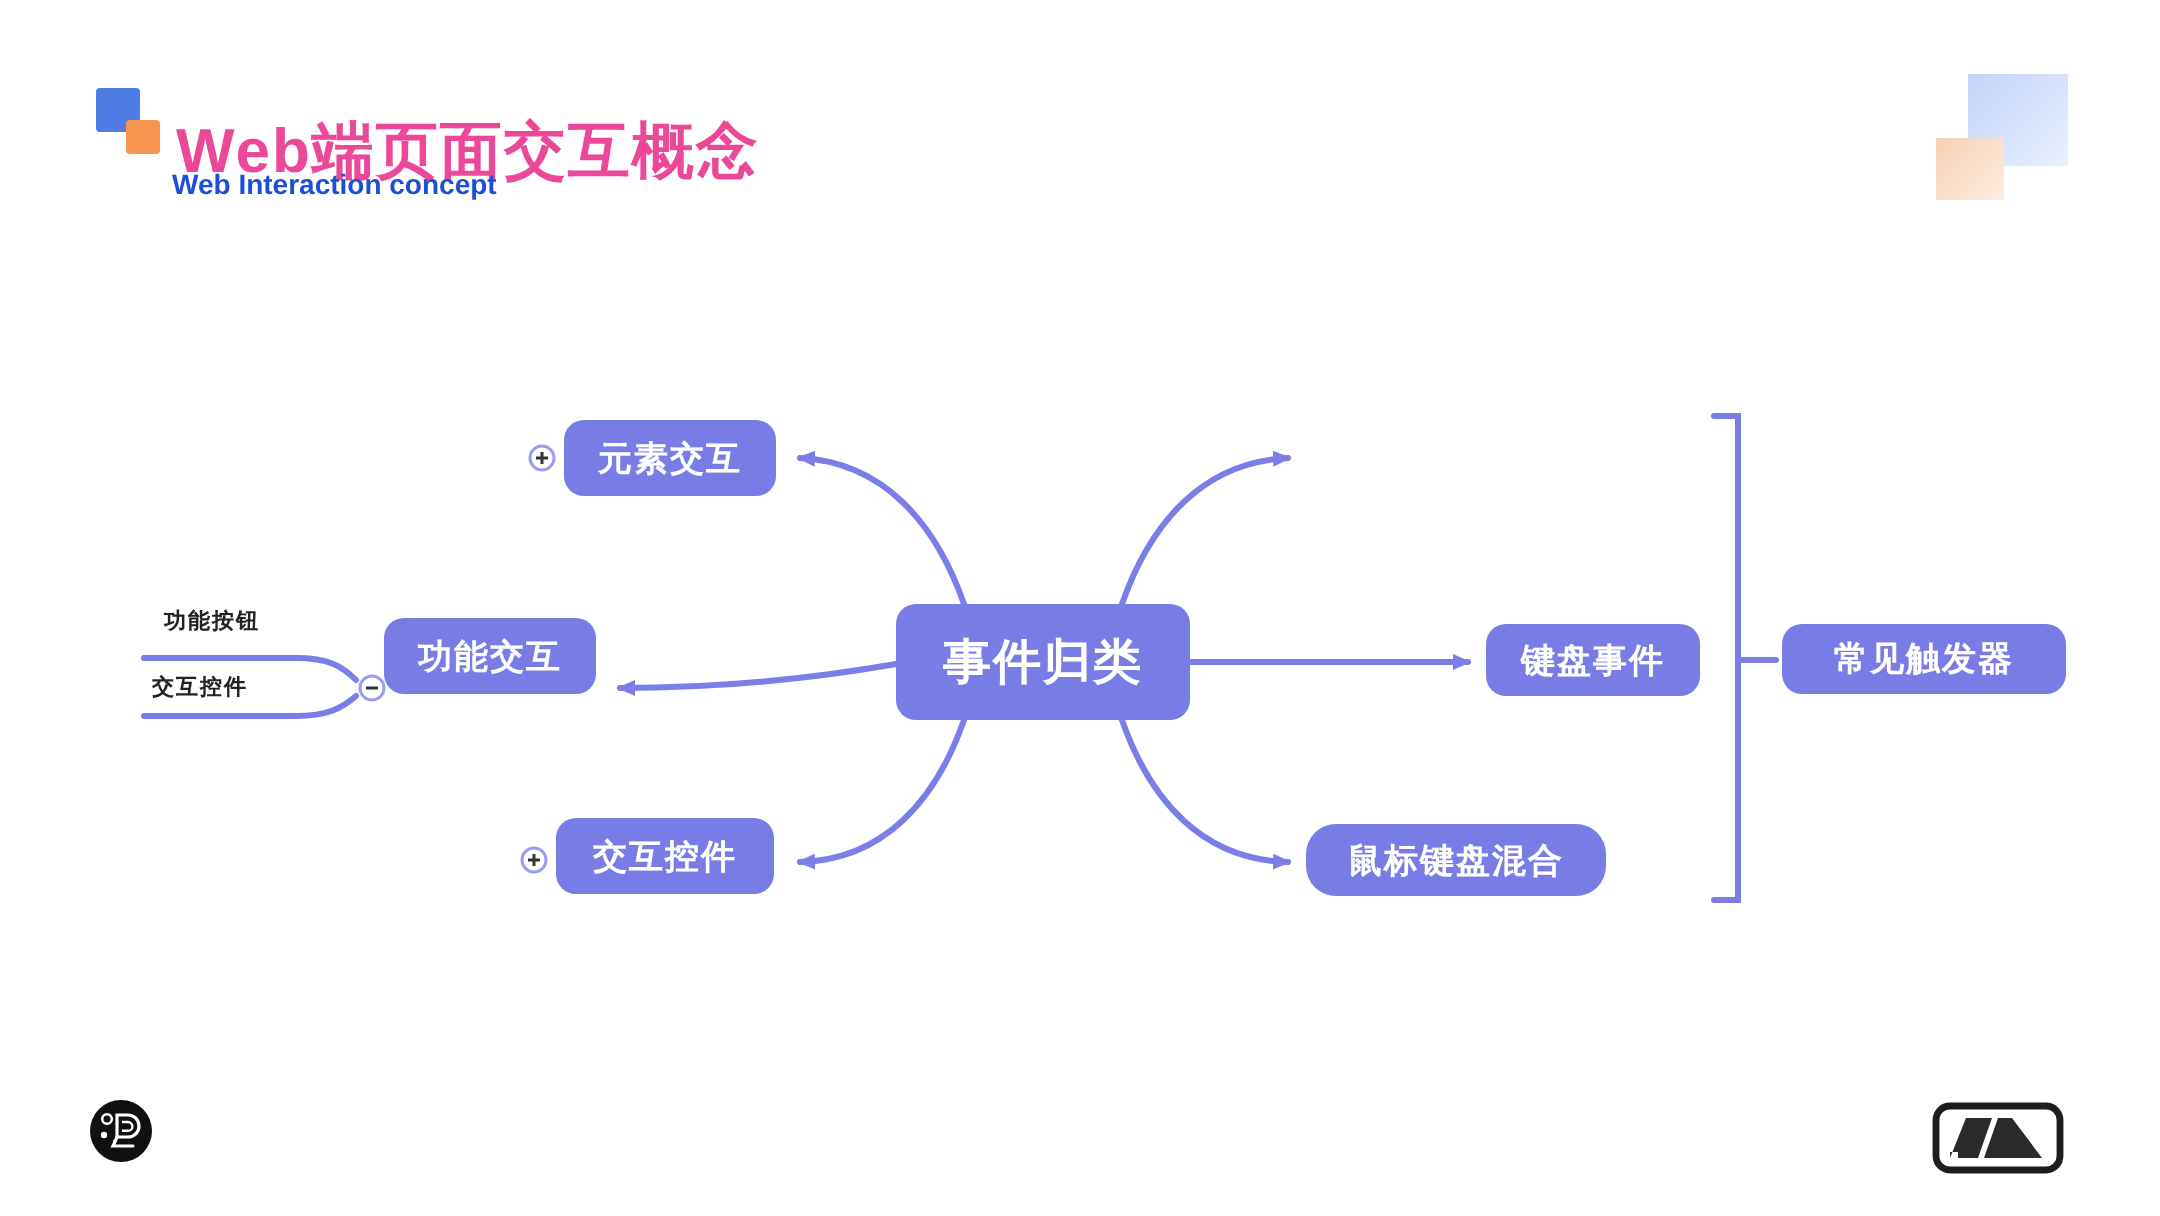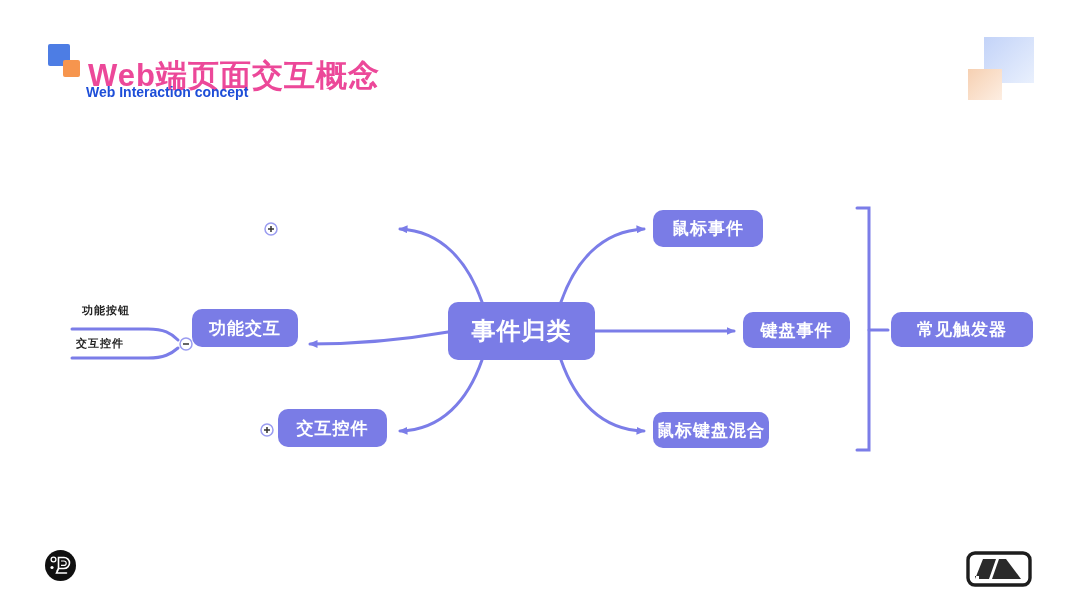--- a/index.html
+++ b/index.html
@@ -29,21 +29,21 @@
     position:absolute;z-index:4;background:#7a7ce6;color:#ffffff;font-weight:700;
     border-radius:10px;display:flex;align-items:center;justify-content:center;
     font-size:17px;letter-spacing:1px;white-space:nowrap;cursor:default;
   }
   .node-root{left:448px;top:302px;width:147px;height:58px;font-size:24px;}
   .node-el{left:282px;top:210px;width:106px;height:38px;}
   .node-fn{left:192px;top:309px;width:106px;height:38px;}
   .node-tr{left:278px;top:409px;width:109px;height:38px;}
   .node-mouse{left:653px;top:210px;width:110px;height:37px;}
   .node-kbd{left:743px;top:312px;width:107px;height:36px;}
-  .node-mix{left:653px;top:412px;width:116px;height:36px;}
+  .node-mix{left:653px;top:412px;width:150px;height:36px;border-radius:15px;}
   .node-sum{left:891px;top:312px;width:142px;height:35px;}
   .toggle{position:absolute;z-index:5;width:14px;height:14px;cursor:pointer;}
   .toggle svg{display:block;}
   .tg-el{left:264px;top:222px;}
   .tg-fn{left:179px;top:337px;}
   .tg-tr{left:260px;top:423px;}
   .sub-label{
     position:absolute;z-index:4;font-size:11px;font-weight:700;color:#222222;
     letter-spacing:1px;white-space:nowrap;
   }
@@ -80,23 +80,23 @@
       <path d="M 595 331 L 734 331" marker-end="url(#arrow)"></path>
       <path d="M 561 360 C 575 400 601 430 644 431" marker-end="url(#arrow)"></path>
       <path d="M 72 329 L 148 329 C 164 329 171 333 178 340"></path>
       <path d="M 72 358 L 148 358 C 164 358 171 354 178 348"></path>
       <path d="M 857 208 L 869 208 L 869 450 L 857 450"></path>
       <path d="M 869 330 L 888 330"></path>
     </g>
   </svg>
 
   <div class="node node-root">事件归类</div>
+  <div class="node node-el">元素交互</div>
   <div class="node node-fn">功能交互</div>
   <div class="node node-tr">交互控件</div>
-  <div class="node node-mouse">鼠标事件</div>
   <div class="node node-kbd">键盘事件</div>
   <div class="node node-mix">鼠标键盘混合</div>
   <div class="node node-sum">常见触发器</div>
 
   <div class="toggle tg-el">
     <svg width="14" height="14" viewBox="0 0 14 14">
       <circle cx="7" cy="7" r="6" fill="#ffffff" stroke="#9a9cf0" stroke-width="1.5"></circle>
       <line x1="4" y1="7" x2="10" y2="7" stroke="#333333" stroke-width="1.5"></line>
       <line x1="7" y1="4" x2="7" y2="10" stroke="#333333" stroke-width="1.5"></line>
     </svg>

